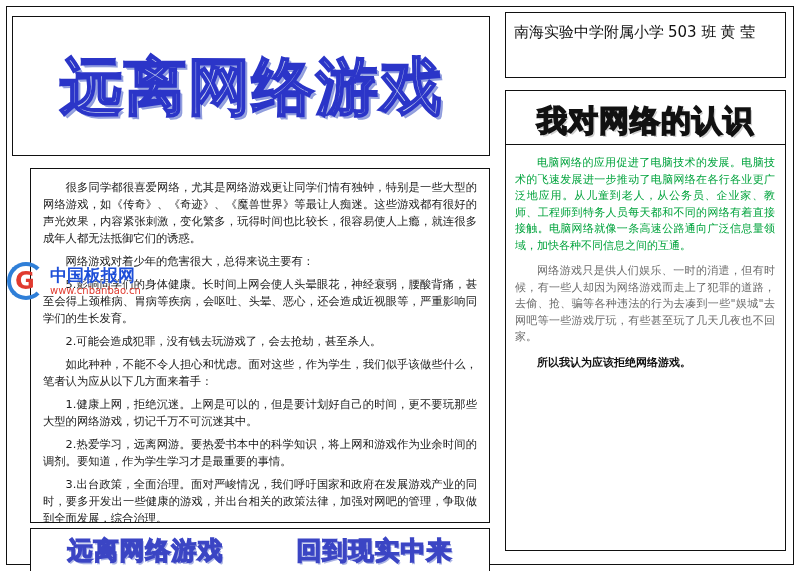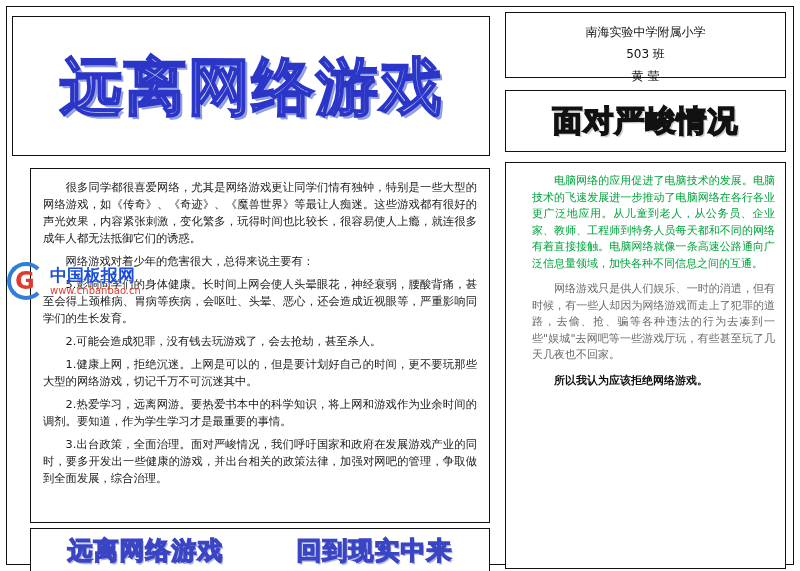--- a/index.html
+++ b/index.html
@@ -111,25 +111,24 @@
     left: 0; top: 0;
     width: 281px; height: 66px;
     border: 1px solid #111;
     background: #fff;
     padding: 8px 6px;
   }
   .byline-row {
     display: flex;
     justify-content: flex-start;
     align-items: center;
-    font-size: 12px;
+    font-size: 15px;
     color: #111;
     line-height: 22px;
     white-space: nowrap;
-    flex-direction: column;
   }
   .byline-row span { padding: 0 2px; }
 
   .subtitle-box {
     position: absolute;
     left: 0; top: 78px;
     width: 281px; height: 62px;
     border: 1px solid #111;
     background: #fff;
     display: flex;
@@ -141,25 +140,25 @@
     font-size: 30px;
     letter-spacing: 1px;
     color: #ffffff;
     -webkit-text-stroke: 1.6px #111;
     text-shadow: 2px 2px 0 #cfcfcf;
     white-space: nowrap;
   }
 
   .right-article-box {
     position: absolute;
-    left: 0; top: 150px;
+    left: 0; top: 132px;
     width: 281px; height: 407px;
     border: 1px solid #111;
     background: #fff;
-    padding: 10px 10px 6px 26px;
+    padding: 10px 10px 6px 9px;
     overflow: hidden;
   }
   .right-article-box p {
     margin: 0 0 9px 0;
     font-size: 11px;
     line-height: 16.5px;
     text-align: justify;
     text-indent: 2em;
     font-family: "DejaVu Sans", sans-serif;
   }
@@ -226,20 +225,21 @@
 
     <div class="title-box">
       <div class="wordart-main">远离网络游戏</div>
     </div>
 
     <div class="article-box">
       <p>很多同学都很喜爱网络，尤其是网络游戏更让同学们情有独钟，特别是一些大型的网络游戏，如《传奇》、《奇迹》、《魔兽世界》等最让人痴迷。这些游戏都有很好的声光效果，内容紧张刺激，变化繁多，玩得时间也比较长，很容易使人上瘾，就连很多成年人都无法抵御它们的诱惑。</p>
       <p>网络游戏对着少年的危害很大，总得来说主要有：</p>
       <p>5.影响同学们的身体健康。长时间上网会使人头晕眼花，神经衰弱，腰酸背痛，甚至会得上颈椎病、胃病等疾病，会呕吐、头晕、恶心，还会造成近视眼等，严重影响同学们的生长发育。</p>
       <p>2.可能会造成犯罪，没有钱去玩游戏了，会去抢劫，甚至杀人。</p>
+      <p>如此种种，不能不令人担心和忧虑。面对这些，作为学生，我们似乎该做些什么，笔者认为应从以下几方面来着手：</p>
       <p>1.健康上网，拒绝沉迷。上网是可以的，但是要计划好自己的时间，更不要玩那些大型的网络游戏，切记千万不可沉迷其中。</p>
       <p>2.热爱学习，远离网游。要热爱书本中的科学知识，将上网和游戏作为业余时间的调剂。要知道，作为学生学习才是最重要的事情。</p>
       <p>3.出台政策，全面治理。面对严峻情况，我们呼吁国家和政府在发展游戏产业的同时，要多开发出一些健康的游戏，并出台相关的政策法律，加强对网吧的管理，争取做到全面发展，综合治理。</p>
     </div>
 
     <div class="footer-box">
       <div class="wordart-footer">远离网络游戏</div>
       <div class="wordart-footer">回到现实中来</div>
     </div>
 
@@ -249,21 +249,21 @@
 
     <div class="byline-box">
       <div class="byline-row">
         <span>南海实验中学附属小学</span>
         <span>503 班</span>
         <span>黄  莹</span>
       </div>
     </div>
 
     <div class="subtitle-box">
-      <div class="wordart-sub">面对严峻情况</div>
+      <div class="wordart-sub">我对网络的认识</div>
     </div>
 
     <div class="right-article-box">
       <p class="c-green">电脑网络的应用促进了电脑技术的发展。电脑技术的飞速发展进一步推动了电脑网络在各行各业更广泛地应用。从儿童到老人，从公务员、企业家、教师、工程师到特务人员每天都和不同的网络有着直接接触。电脑网络就像一条高速公路通向广泛信息量领域，加快各种不同信息之间的互通。</p>
       <p class="c-grey">网络游戏只是供人们娱乐、一时的消遣，但有时候，有一些人却因为网络游戏而走上了犯罪的道路，去偷、抢、骗等各种违法的行为去凑到一些"娱城"去网吧等一些游戏厅玩，有些甚至玩了几天几夜也不回家。</p>
       <p class="c-black">所以我认为应该拒绝网络游戏。</p>
     </div>
 
   </div>
 

